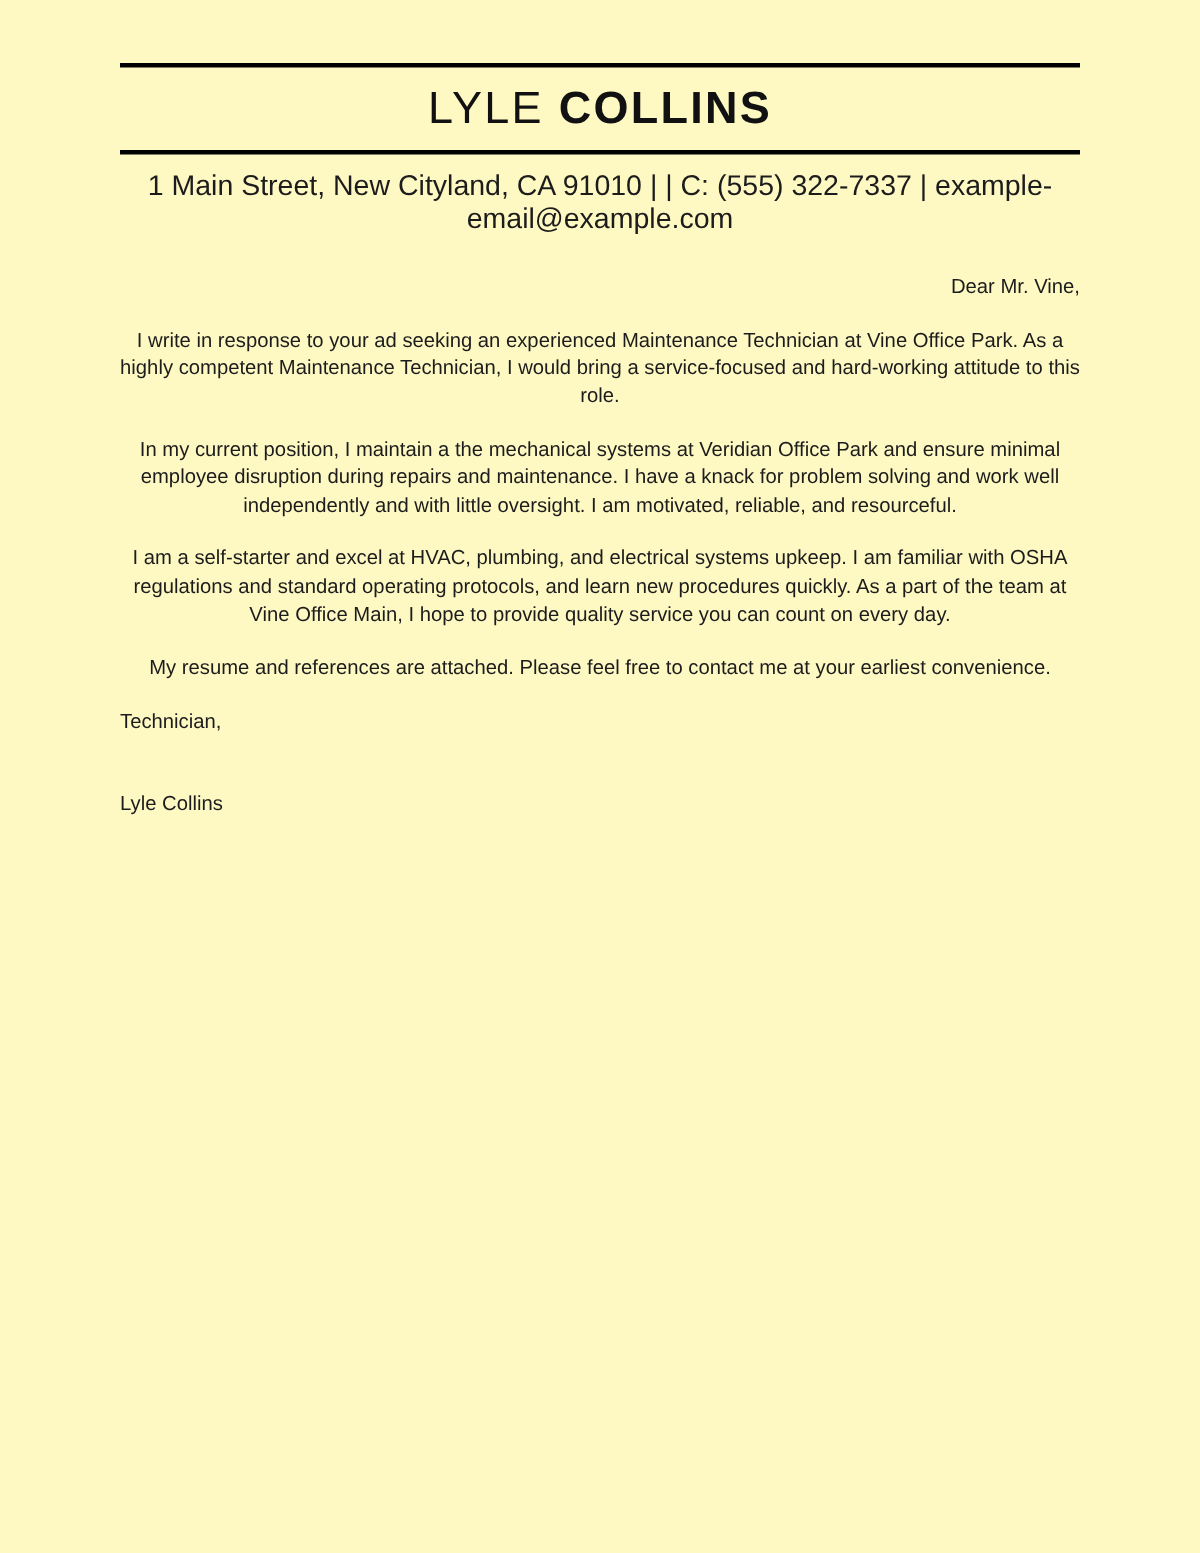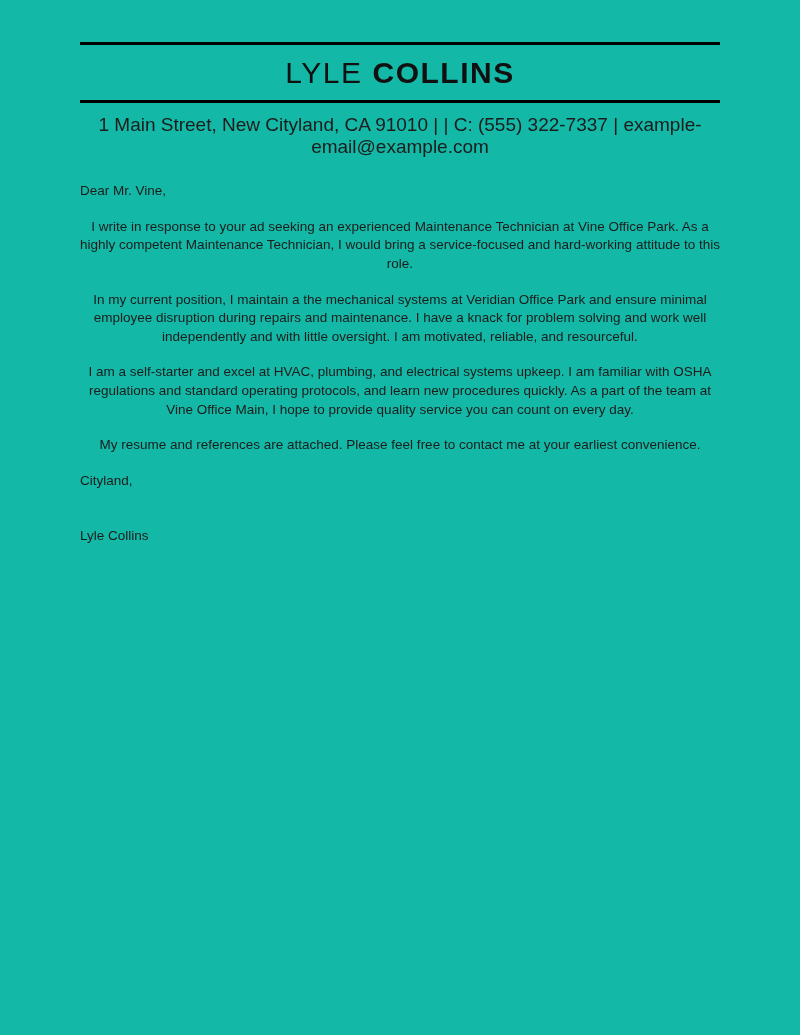--- a/index.html
+++ b/index.html
@@ -4,21 +4,21 @@
 <style>
   html, body {
     margin: 0;
     padding: 0;
     background: #ffffff;
   }
   .page {
     position: relative;
     width: 800px;
     height: 1035px;
-    background: #14b8a6;
+    background: #fef9c3;
     font-family: "Liberation Sans", sans-serif;
     color: #1c1c1c;
     box-sizing: border-box;
     overflow: hidden;
   }
   .content {
     padding: 0 80px;
     box-sizing: border-box;
   }
   .rule {
@@ -56,20 +56,21 @@
     color: #1c1c1c;
   }
   .letter-body {
     margin-top: 24px;
     font-size: 13.5px;
     line-height: 1.38;
     color: #1c1c1c;
   }
   .salutation {
     margin: 0 0 17px 0;
+    text-align: right;
   }
   .para {
     margin: 0 0 17px 0;
     text-align: center;
   }
   .closing {
     margin: 0 0 17px 0;
   }
   .signature {
     margin-top: 36px;
@@ -90,18 +91,18 @@
     <div class="rule rule-under-name"></div>
 
     <div class="contact-line">1 Main Street, New Cityland, CA 91010 | | C: (555) 322-7337 | example-email@example.com</div>
 
     <div class="letter-body">
       <p class="salutation">Dear Mr. Vine,</p>
       <p class="para">I write in response to your ad seeking an experienced Maintenance Technician at Vine Office Park. As a highly competent Maintenance Technician, I would bring a service-focused and hard-working attitude to this role.</p>
       <p class="para">In my current position, I maintain a the mechanical systems at Veridian Office Park and ensure minimal employee disruption during repairs and maintenance. I have a knack for problem solving and work well independently and with little oversight. I am motivated, reliable, and resourceful.</p>
       <p class="para">I am a self-starter and excel at HVAC, plumbing, and electrical systems upkeep. I am familiar with OSHA regulations and standard operating protocols, and learn new procedures quickly. As a part of the team at Vine Office Main, I hope to provide quality service you can count on every day.</p>
       <p class="para">My resume and references are attached. Please feel free to contact me at your earliest convenience.</p>
-      <p class="closing">Cityland,</p>
+      <p class="closing">Technician,</p>
       <p class="signature">Lyle Collins</p>
     </div>
 
   </div>
 </div>
 
 </body></html>

